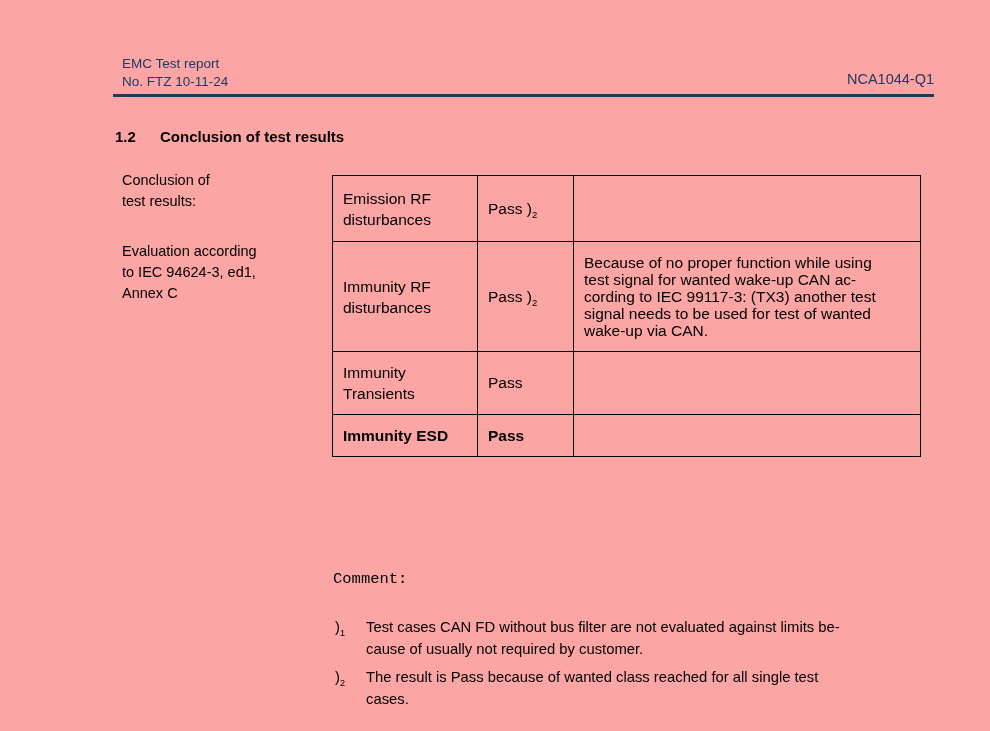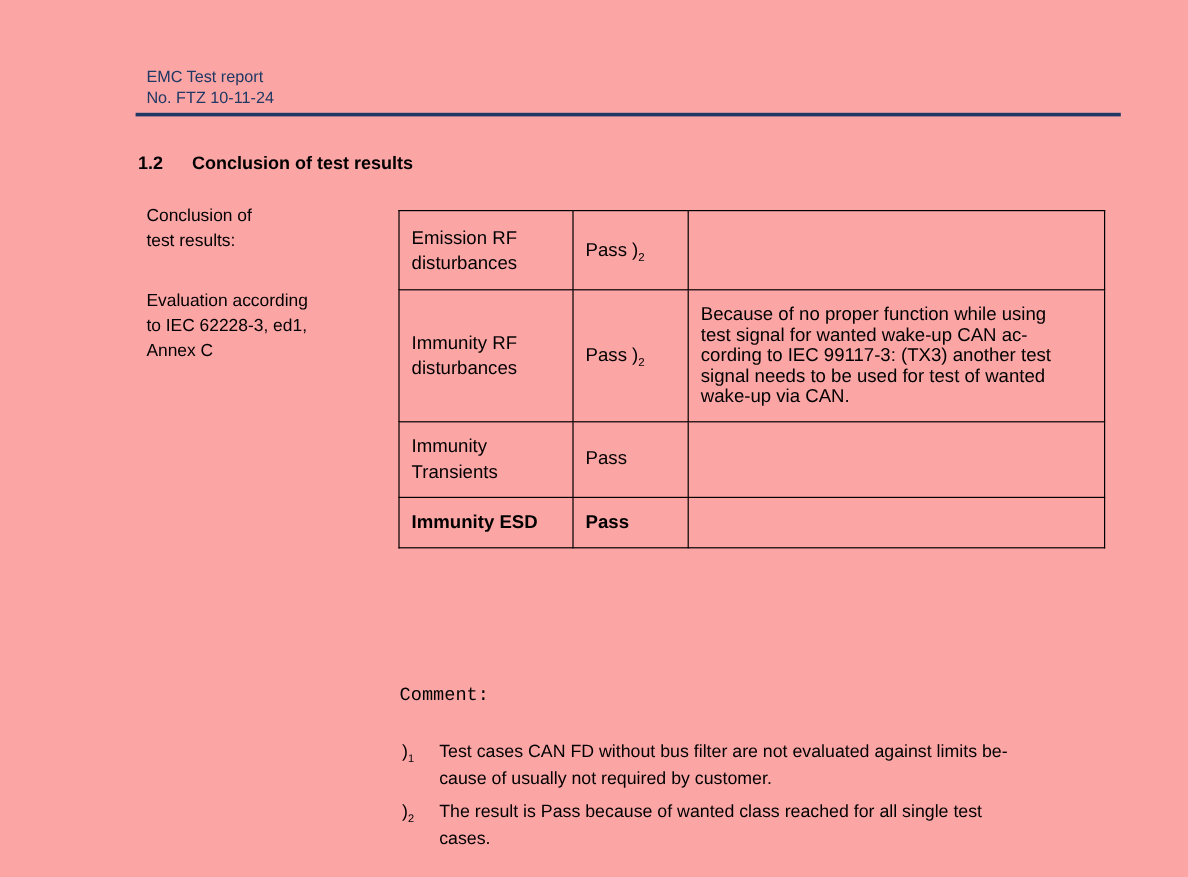--- a/index.html
+++ b/index.html
@@ -61,31 +61,32 @@
   .fn-marker { flex:0 0 31px; width:31px; }
   .fn-text { flex:1; }
 </style>
 </head>
 <body>
 
 <div class="page">
 
   <div class="report-title pre">EMC Test report
 No. FTZ 10-11-24</div>
+  <div class="doc-number">NCA1044-Q1</div>
   <div class="header-rule"></div>
 
   <div class="section-heading">
     <span class="section-num">1.2</span><span class="section-title">Conclusion of test results</span>
   </div>
 
   <div class="sidebar">
     <div class="sidebar-title pre">Conclusion of
 test results:</div>
     <div class="sidebar-desc pre">Evaluation according
-to IEC 62228-3, ed1,
+to IEC 94624-3, ed1,
 Annex C</div>
   </div>
 
   <table class="results-table">
     <colgroup>
         <col class="col-test">
         <col class="col-result">
         <col class="col-comm">
       </colgroup>
     <tbody>

